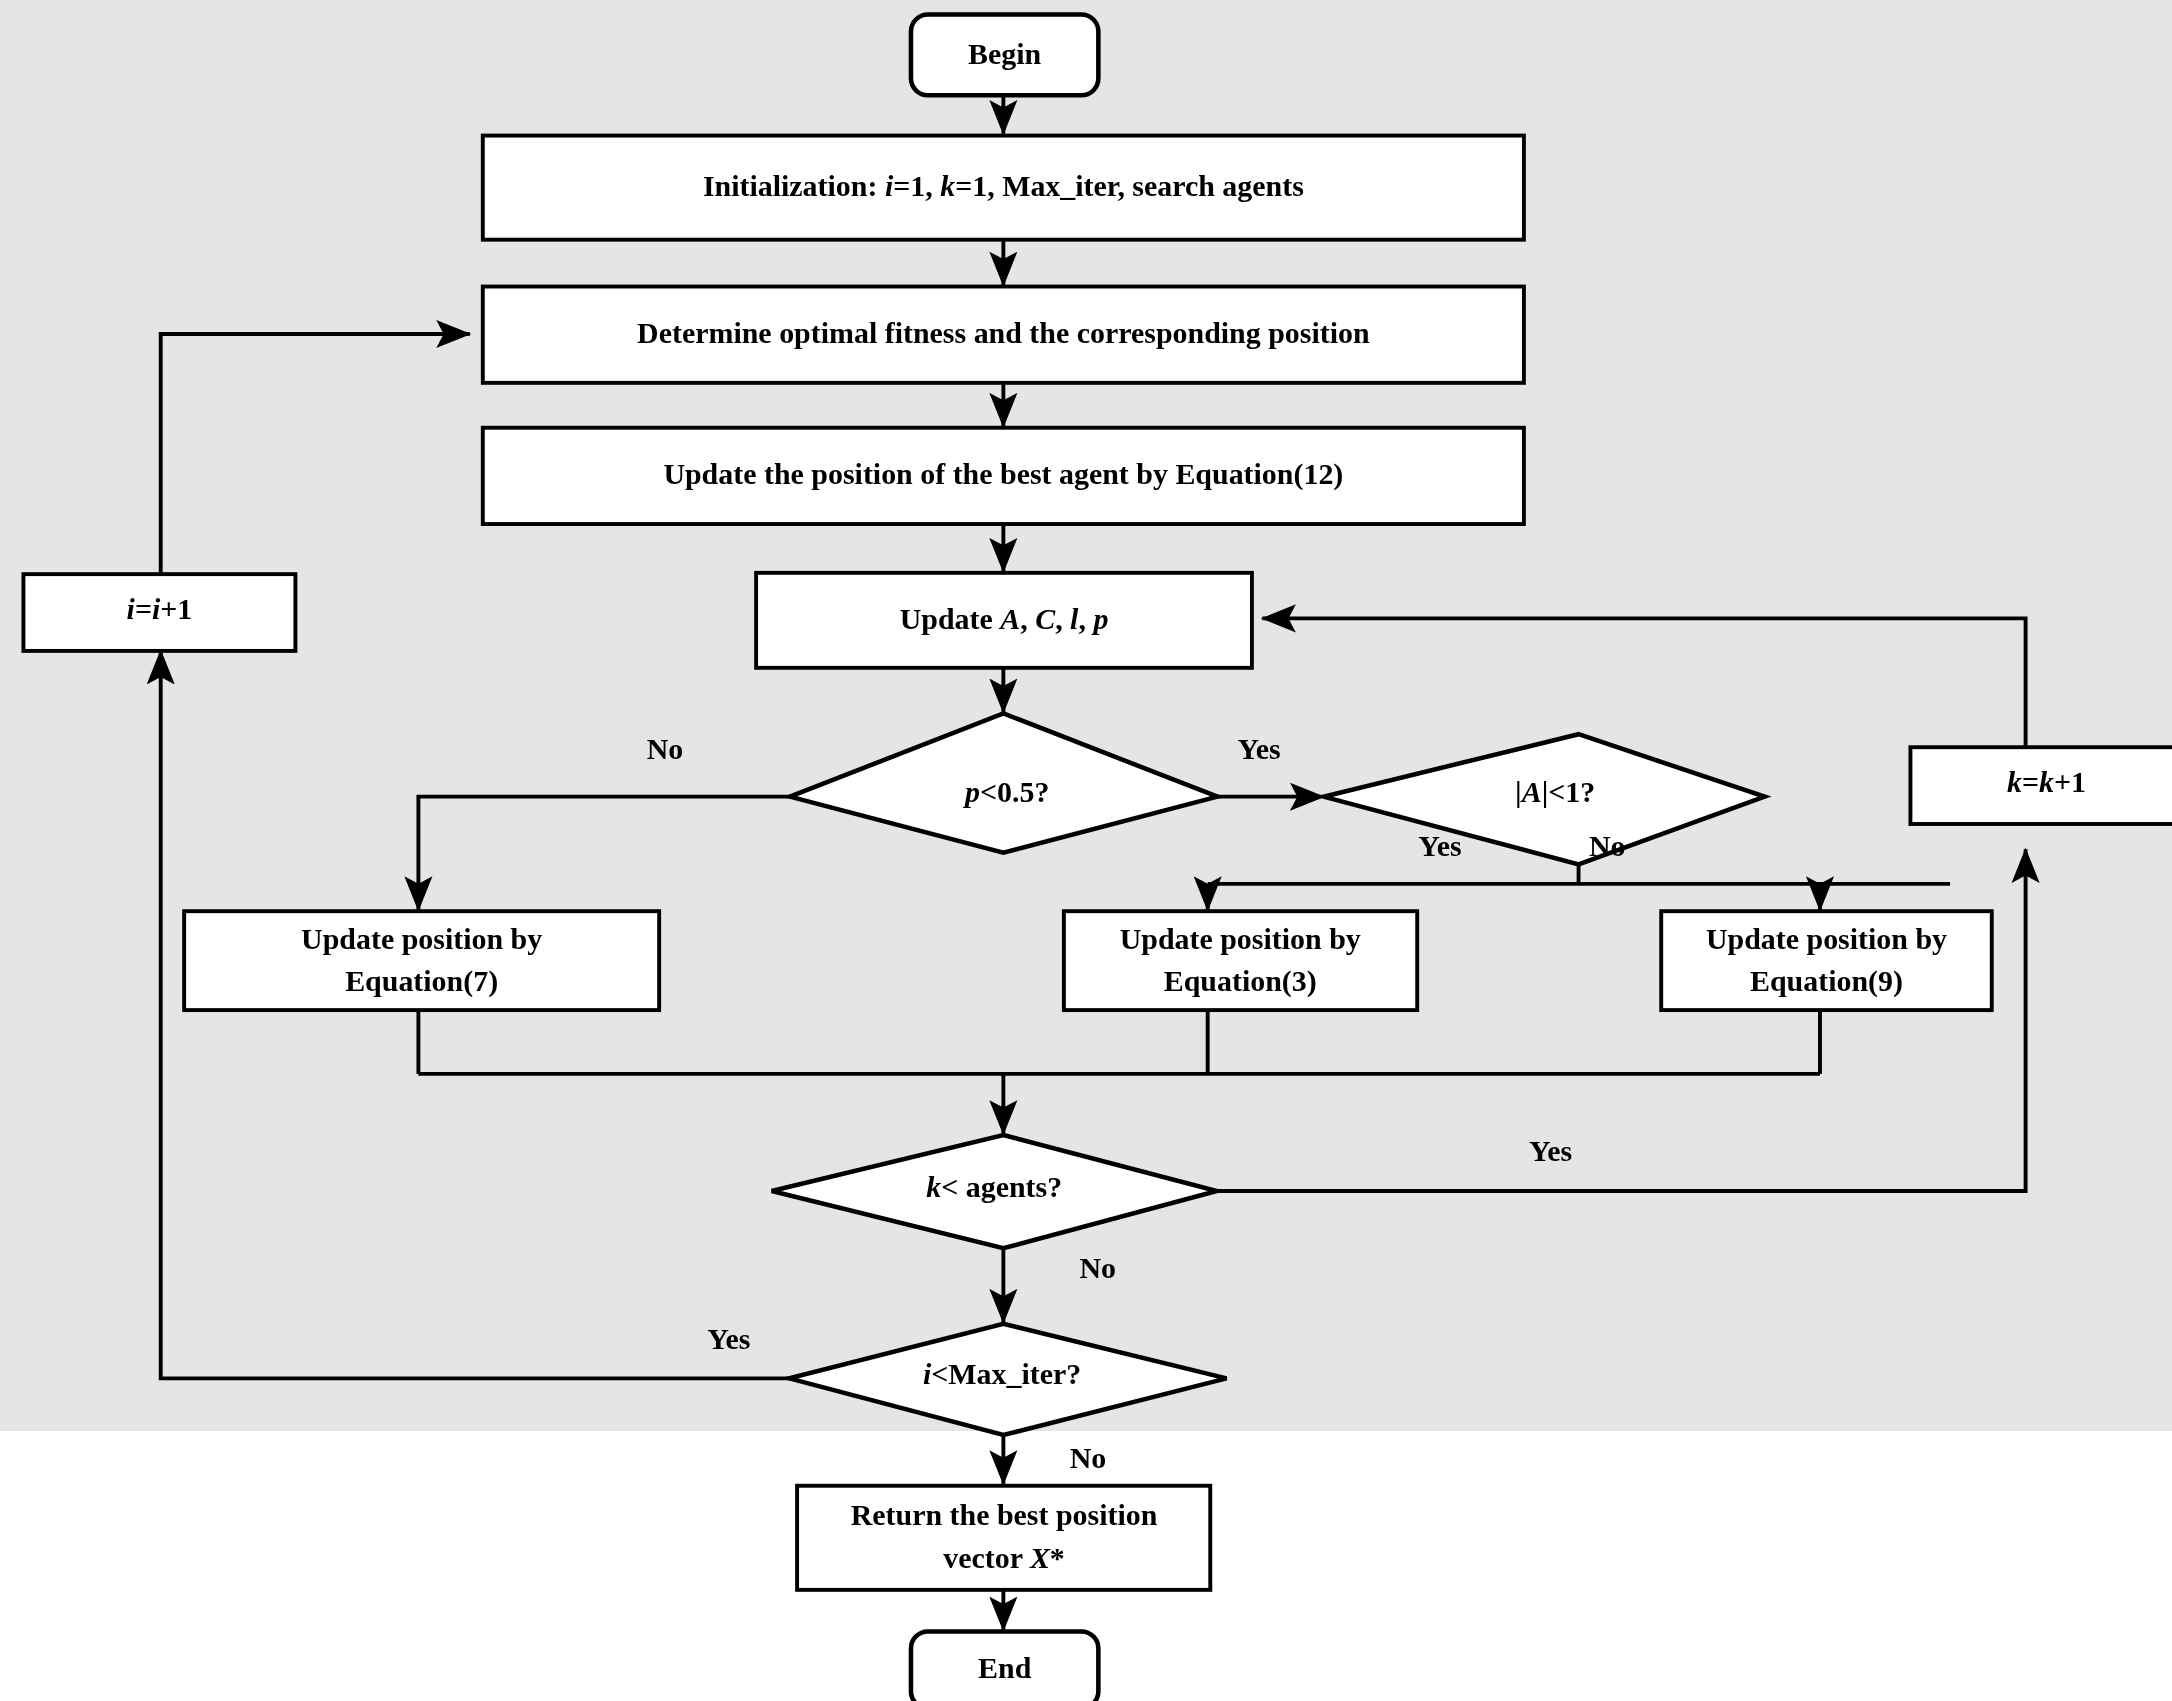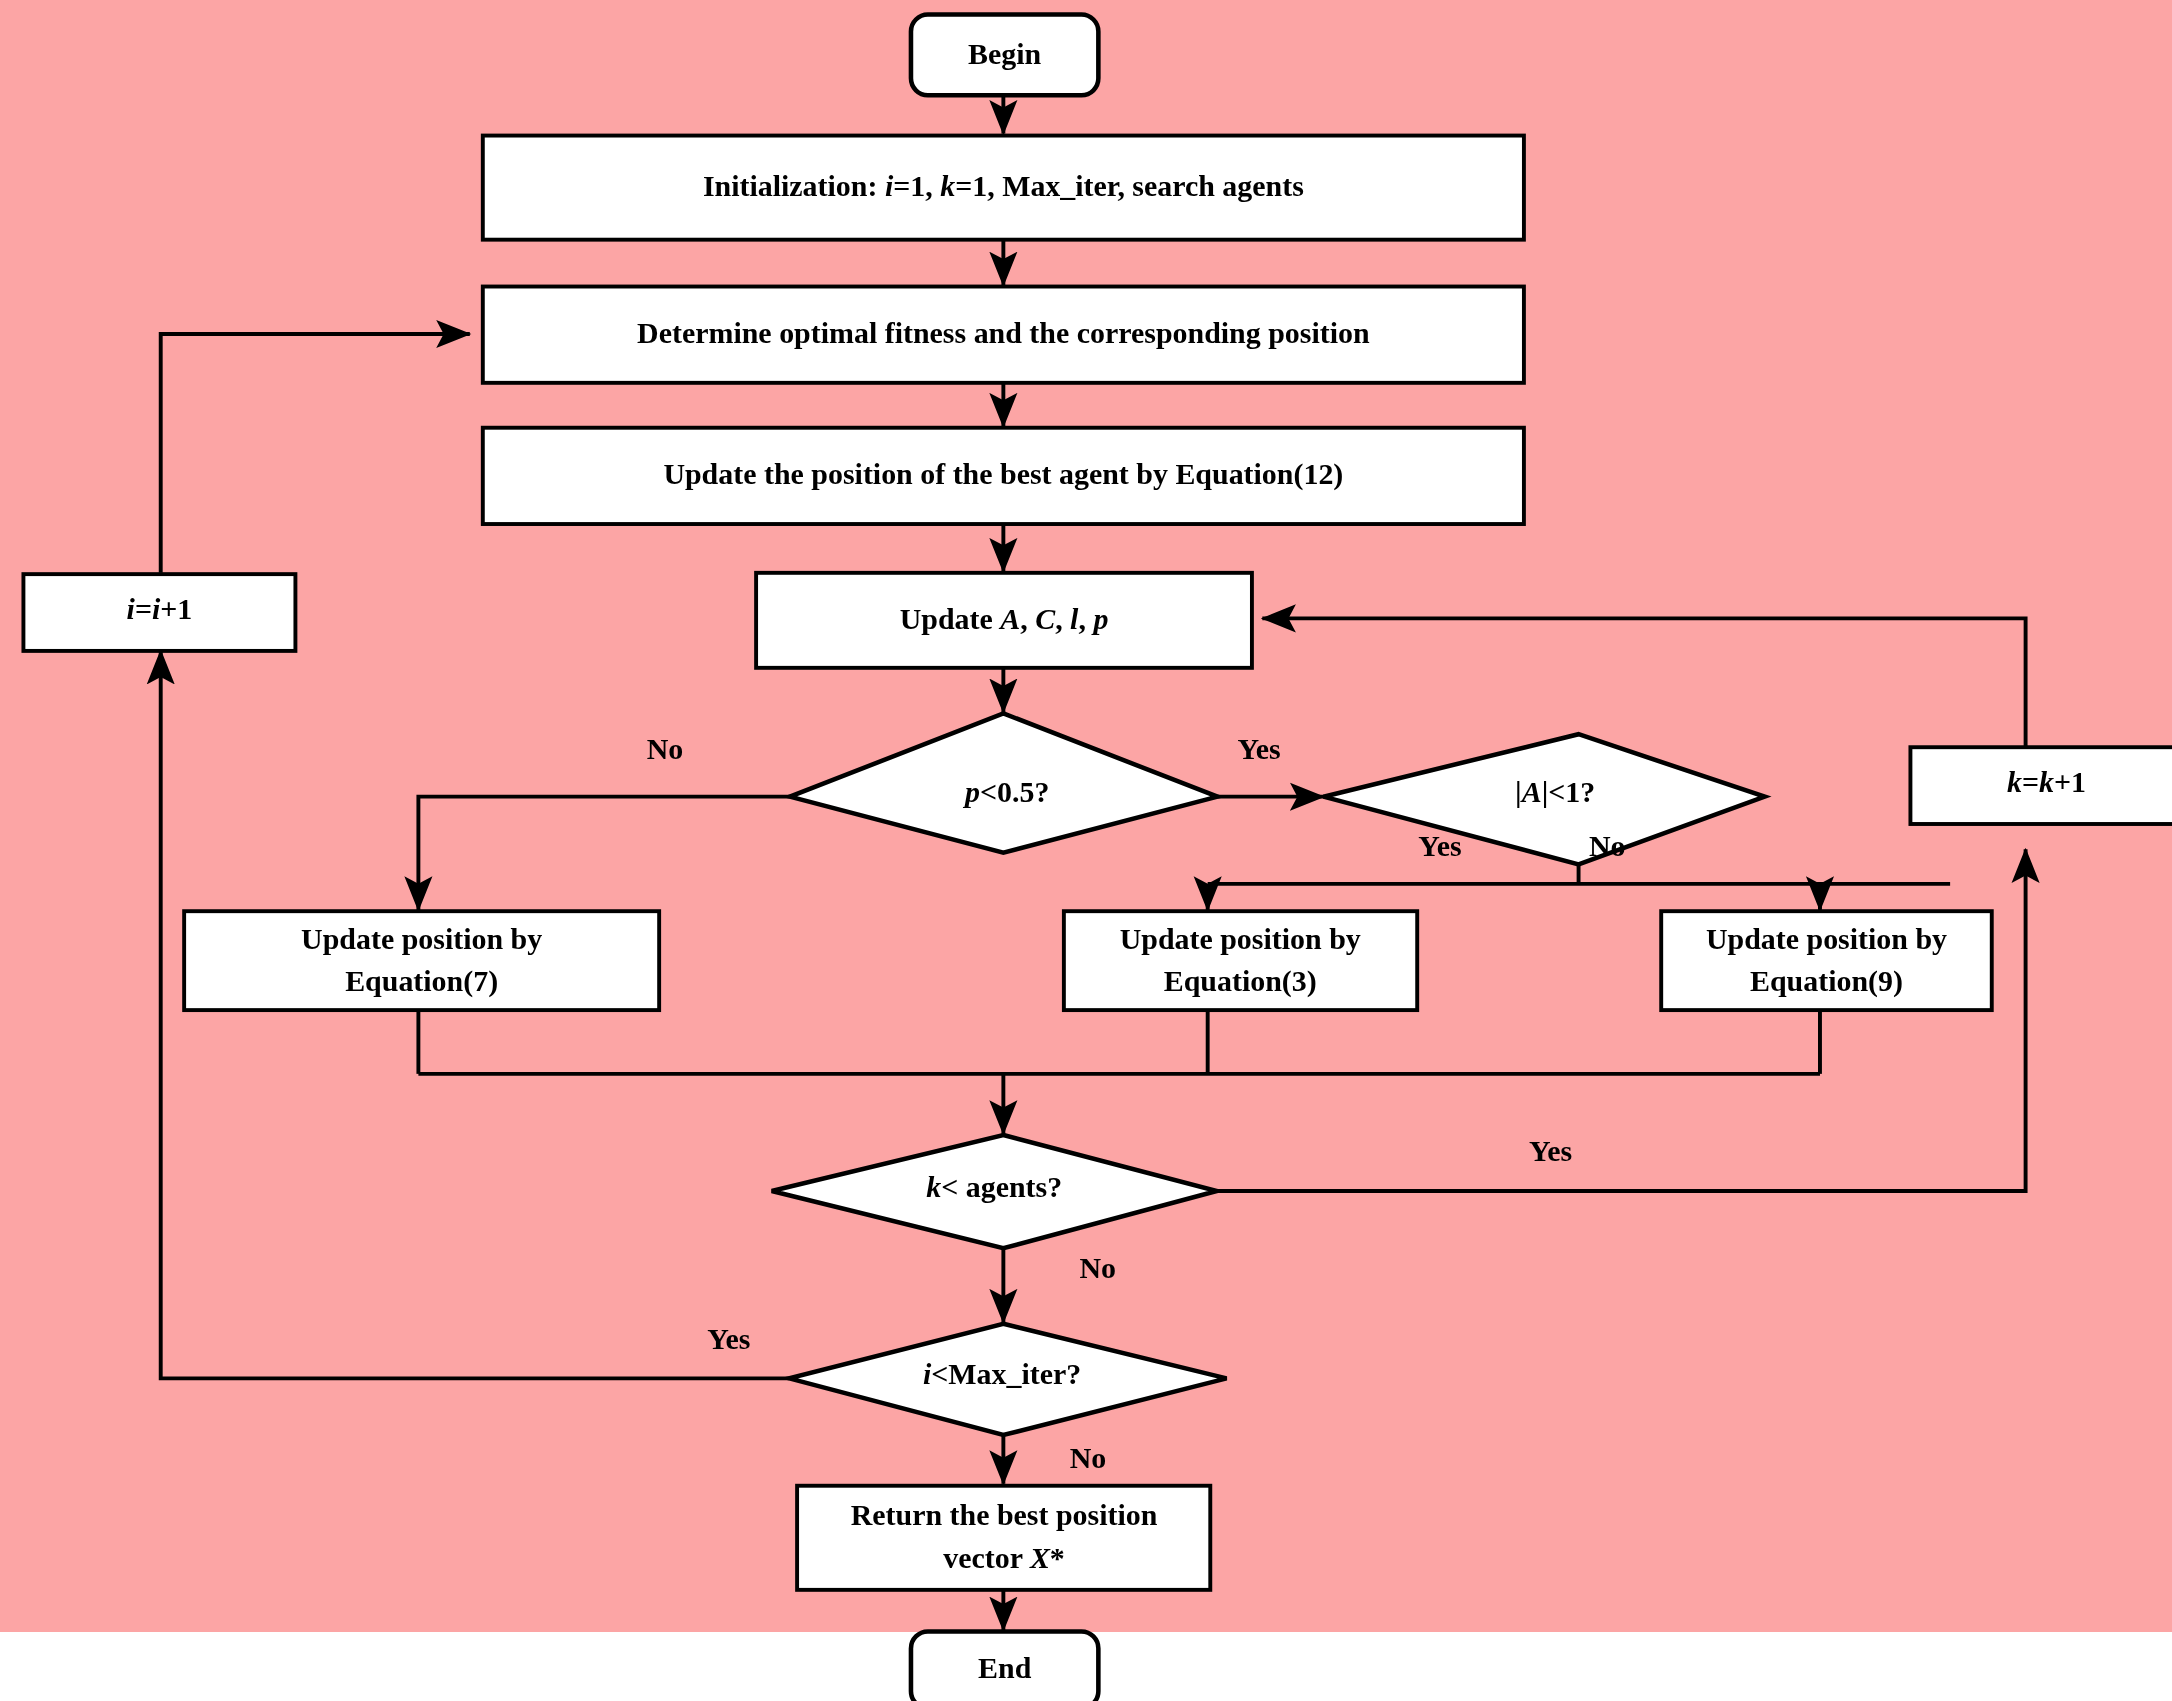--- a/index.html
+++ b/index.html
@@ -9,22 +9,22 @@
   }
   body {
     width: 2172px;
     height: 1702px;
     font-family: "Liberation Serif", "DejaVu Serif", serif;
     overflow: hidden;
   }
   #flowchart-root {
     position: relative;
     width: 2172px;
-    height: 1632px;
-    background: #fca5a5;
+    height: 1431px;
+    background: #e5e5e5;
   }
   svg#flow-svg {
     position: absolute;
     left: 0;
     top: 0;
     width: 2172px;
     height: 1702px;
     display: block;
   }
   .node-text {

